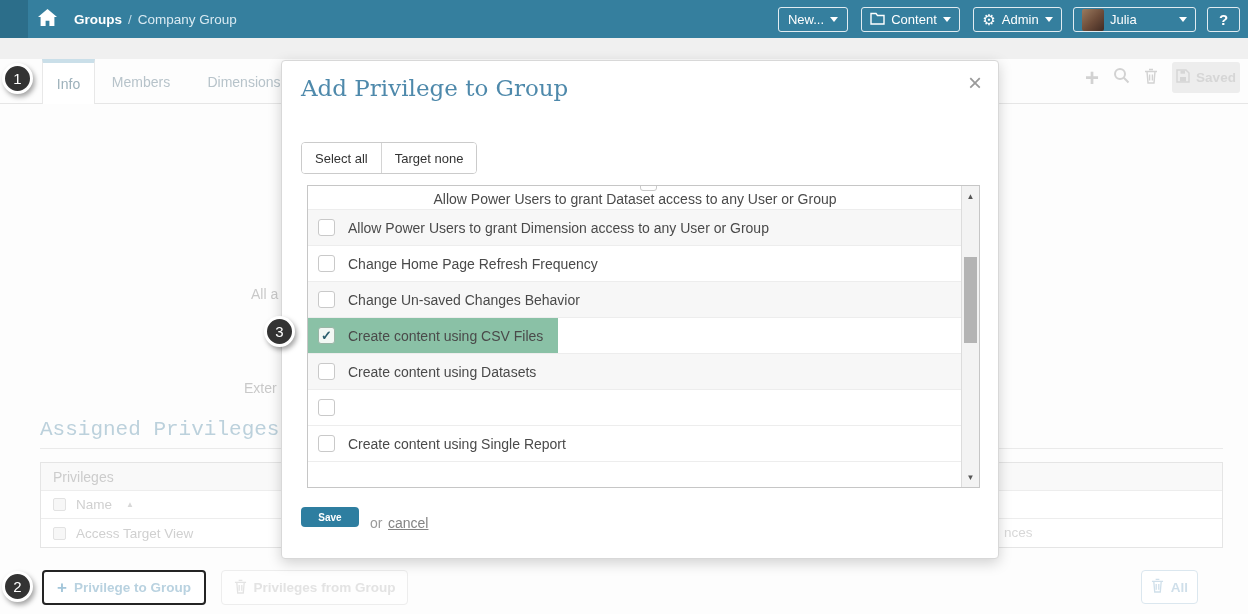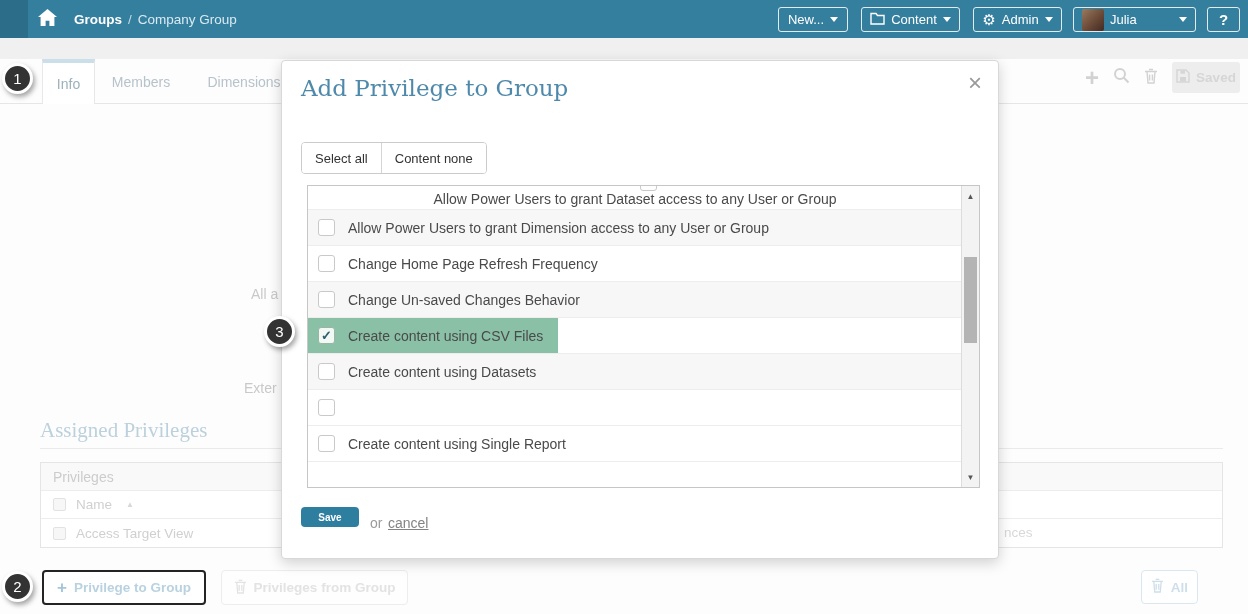--- a/index.html
+++ b/index.html
@@ -27,21 +27,21 @@
   .tabrow { position:absolute; left:0; top:21px; width:1248px; height:45px; border-bottom:1px solid #e6e6e6; }
   .tab { position:absolute; top:0; height:45px; display:flex; align-items:center; justify-content:center;
          font-size:14px; color:#b7c3ca; cursor:pointer; padding:0 14px; }
   .tab.active { background:#fff; border-top:4px solid #cadfe9; border-left:1px solid #e8e8e8; border-right:1px solid #e8e8e8; color:#9db1bb; }
   .tb-icons { position:absolute; top:24px; right:8px; display:flex; align-items:center; gap:14px; color:#d2d2d2; }
   .tb-plus { font-size:24px; font-weight:bold; line-height:1; cursor:pointer; }
   .tb-svg { cursor:pointer; }
   .saved-btn { width:68px; height:31px; background:#ededed; border-radius:3px; display:flex; align-items:center; justify-content:center;
                gap:6px; color:#d6d6d6; font-weight:bold; font-size:13.5px; cursor:pointer; }
   .clip-txt { position:absolute; font-size:14px; color:#c9c9c9; }
-  .serif-h { position:absolute; left:40px; top:380px; font-family:Liberation Serif, serif; font-size:21px; color:#bcd1dc; }
+  .serif-h { position:absolute; left:40px; top:380px; font-family:Liberation Mono, monospace; font-size:21px; color:#bcd1dc; }
   .h-rule { position:absolute; left:40px; top:410px; width:1183px; border-top:1px solid #eaeaea; }
 
   .ptable { position:absolute; left:40px; top:424px; width:1183px; height:86px; border:1px solid #e5e5e5; background:#fff; }
   .prow { position:relative; width:100%; border-bottom:1px solid #ededed; display:flex; align-items:center; }
   .prow.hdr-row { height:28px; background:#f9f9f9; color:#cccccc; font-size:14px; padding-left:12px; }
   .prow.body-row { height:28px; color:#d0d0d0; font-size:13.5px; padding-left:12px; gap:10px; }
   .prow:last-child { border-bottom:none; }
   .f-cb { width:13px; height:13px; border:1px solid #e2e2e2; border-radius:2px; background:#f7f7f7; cursor:pointer; flex:0 0 auto; }
   .sort-ind { font-size:8px; color:#d8d8d8; margin-left:4px; }
   .nces { position:absolute; left:963px; top:6px; color:#d8d8d8; font-size:13.5px; }
@@ -223,21 +223,21 @@
       <span>All</span>
     </div>
   </div>
 
   <div class="modal">
     <div class="m-title">Add Privilege to Group</div>
     <div class="m-close">×</div>
 
     <div class="selgrp">
       <div class="sbtn">Select all</div>
-      <div class="sbtn">Content none</div>
+      <div class="sbtn">Target none</div>
     </div>
 
     <div class="plist">
       <div class="lrow first">
         <span class="cb"></span>
         <span class="ltx">Allow Power Users to grant Dataset access to any User or Group</span>
       </div>
       <div class="lrow alt">
         <span class="cb"></span>
         <span class="ltx">Allow Power Users to grant Dimension access to any User or Group</span>

